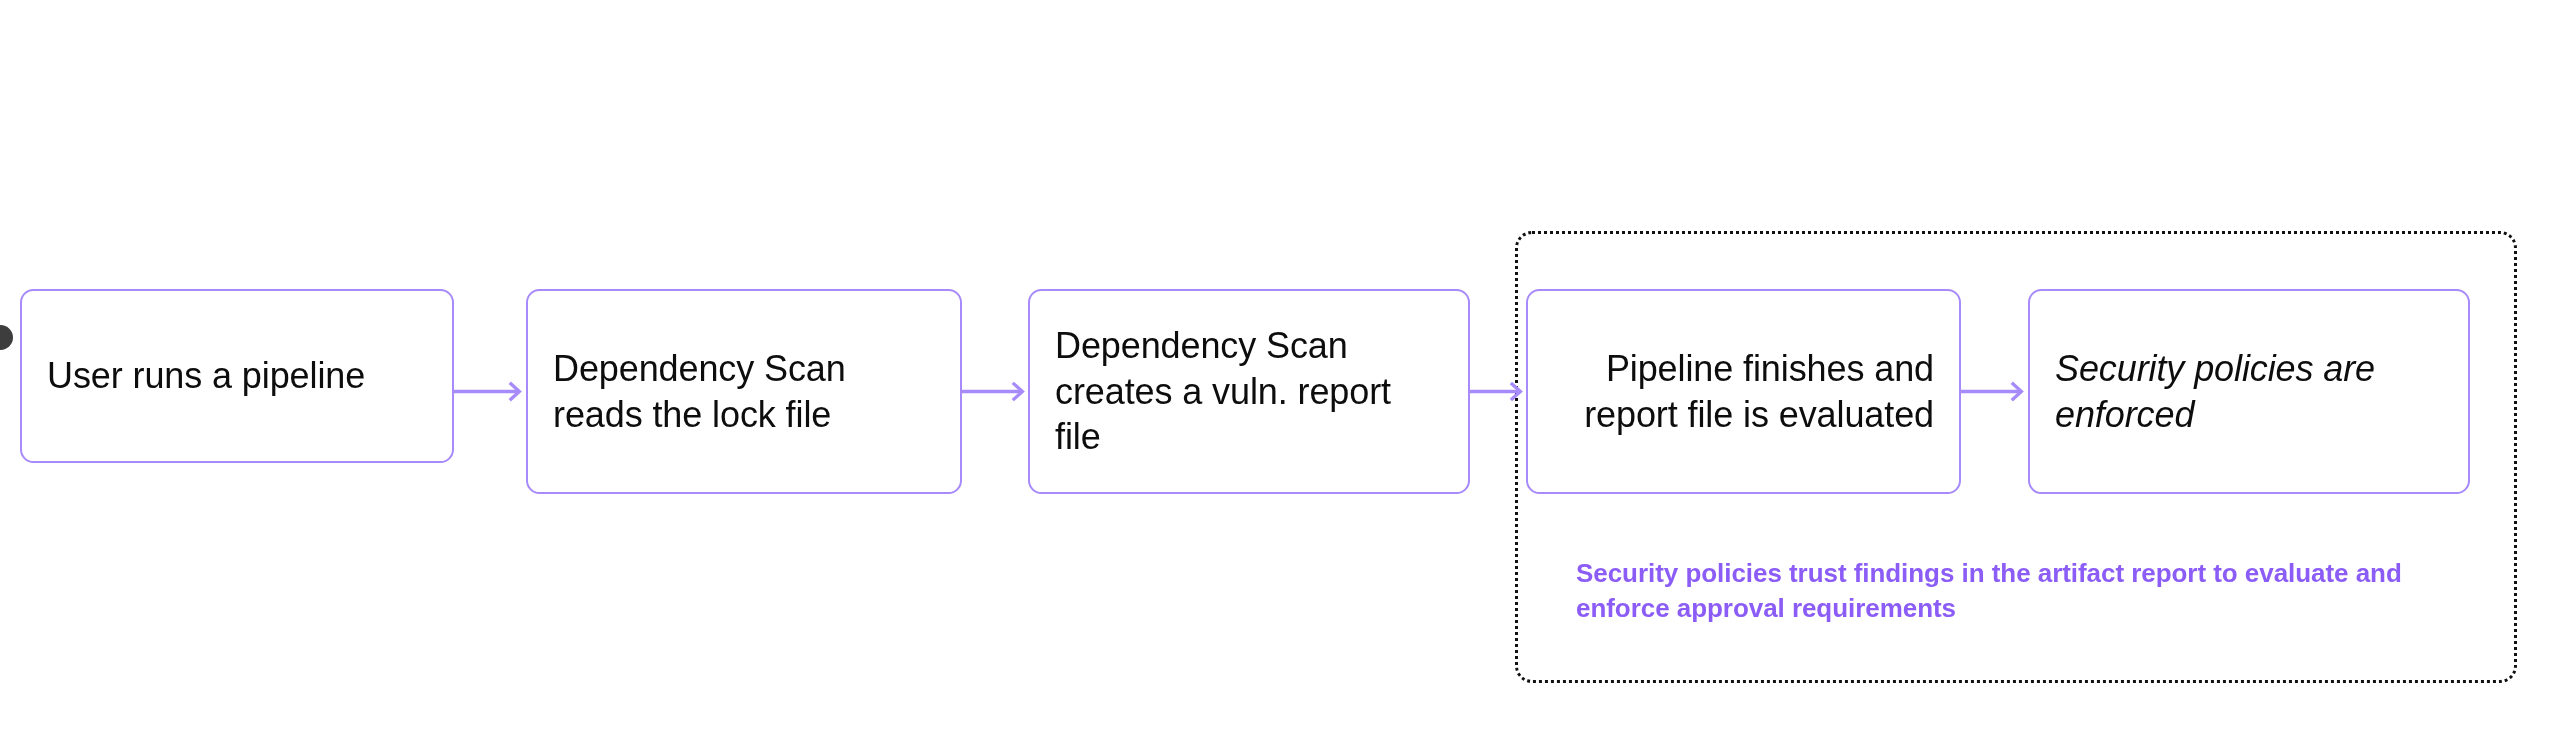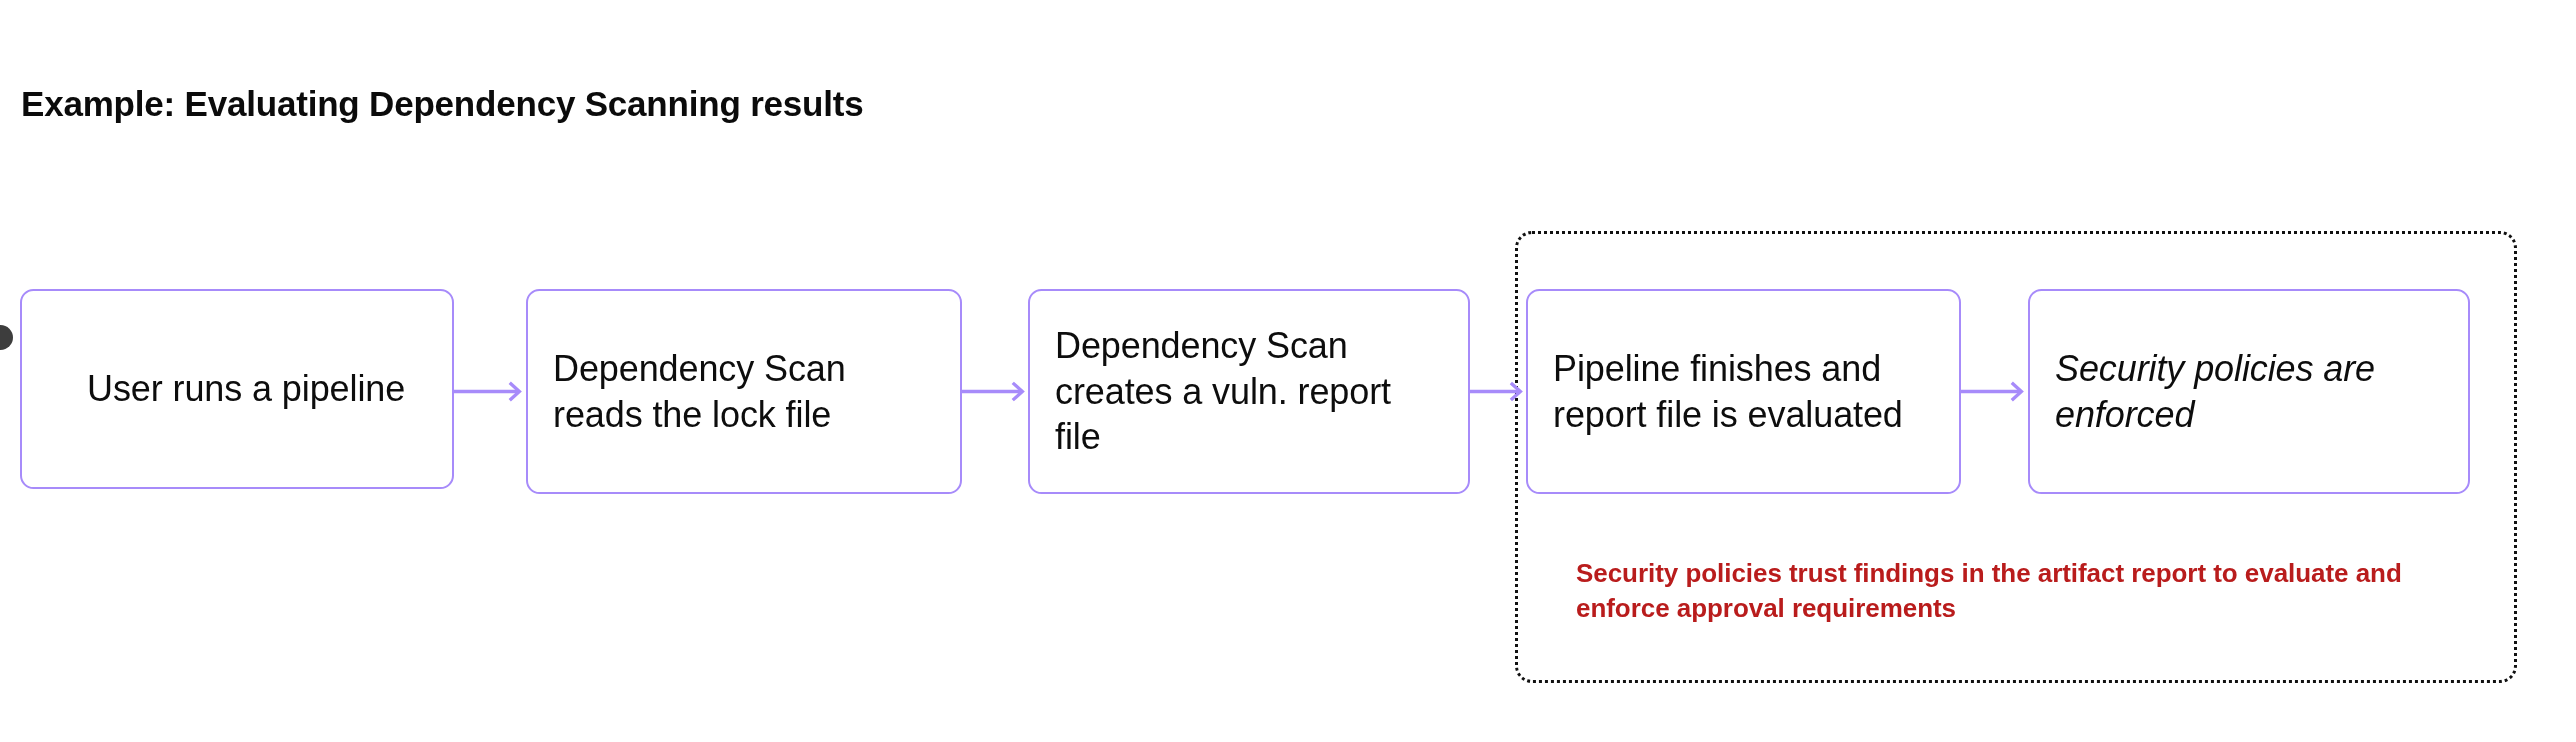--- a/index.html
+++ b/index.html
@@ -46,24 +46,24 @@
     align-items: center;
   }
   .node-label {
     font-size: 36px;
     line-height: 1.27;
     color: #0d0d0d;
     padding: 0 25px;
     letter-spacing: -0.1px;
   }
 
-  #node-1 { left: 20px;   top: 289px; width: 434px; height: 200px; padding-left: 40px; }
+  #node-1 { left: 20px;   top: 289px; width: 434px; height: 174px; }
   #node-2 { left: 526px;  top: 289px; width: 436px; height: 205px; }
   #node-3 { left: 1028px; top: 289px; width: 442px; height: 205px; justify-content: flex-end; }
-  #node-4 { left: 1526px; top: 289px; width: 435px; height: 205px; }
+  #node-4 { left: 1526px; top: 289px; width: 435px; height: 205px; text-align: right; }
   #node-5 { left: 2028px; top: 289px; width: 442px; height: 205px; font-style: italic; }
 
   
   .group-frame {
     position: absolute;
     box-sizing: border-box;
     left: 1515px;
     top: 231px;
     width: 1002px;
     height: 452px;
@@ -72,21 +72,21 @@
     background: transparent;
   }
   .group-caption {
     position: absolute;
     left: 1576px;
     top: 556px;
     width: 891px;
     font-size: 26px;
     font-weight: 700;
     line-height: 1.33;
-    color: #b91c1c;
+    color: #8b5cf6;
     letter-spacing: -0.05px;
   }
 
   
   .arrow {
     position: absolute;
     top: 378px;
     height: 27px;
     pointer-events: none;
   }
@@ -108,21 +108,20 @@
     background: #3d3d3d;
   }
 </style>
 </head>
 <body>
 
 <div class="canvas">
 
   <div class="origin-dot"></div>
 
-  <div class="page-title">Example: Evaluating Dependency Scanning results</div>
 
   <div class="group-frame"></div>
 
   <div class="group-caption">Security policies trust findings in the artifact report to evaluate and enforce approval requirements</div>
 
   <div class="node" id="node-1">
     <span class="node-label">User runs a pipeline</span>
   </div>
 
   <div class="node" id="node-2">

